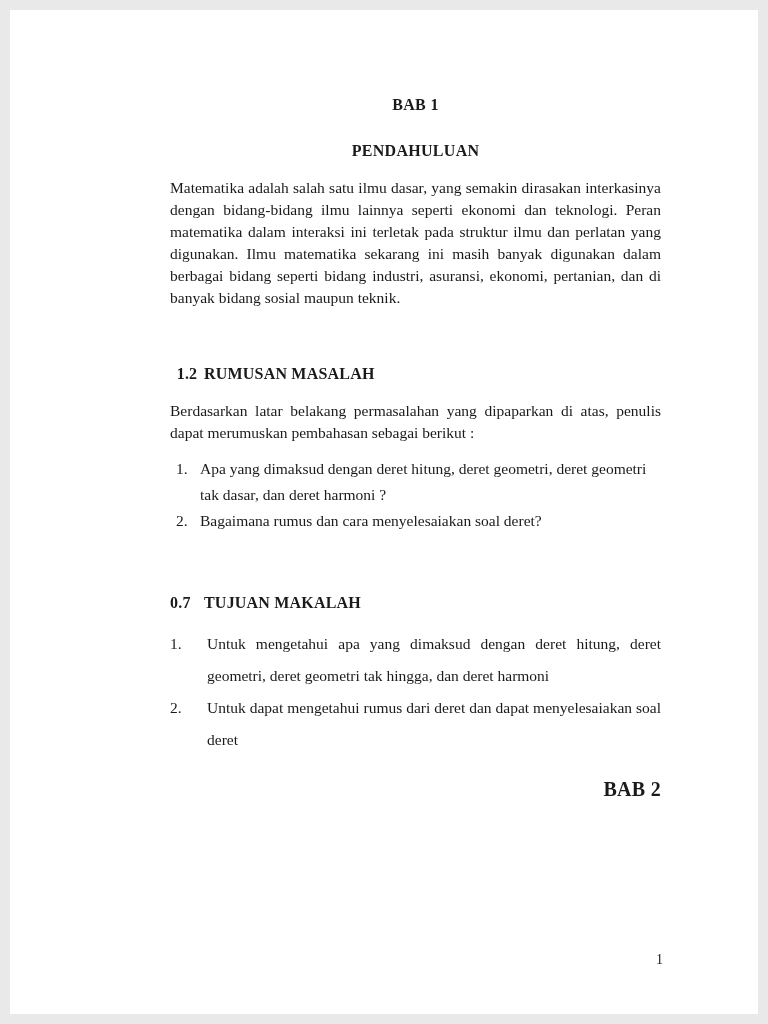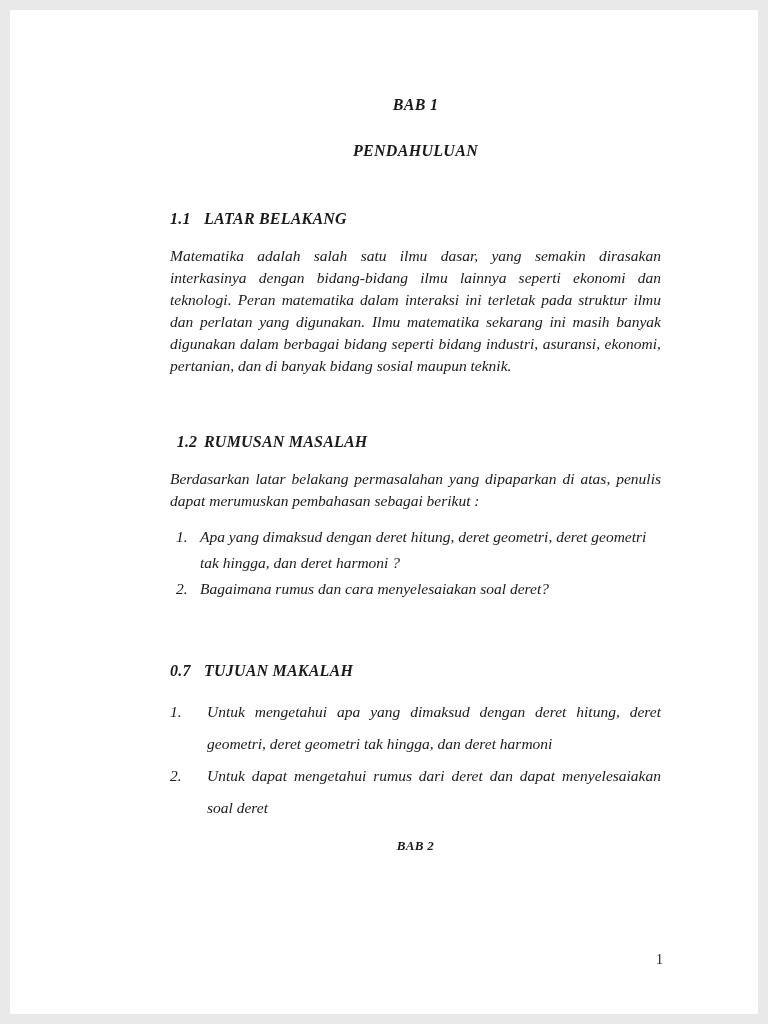--- a/index.html
+++ b/index.html
@@ -21,21 +21,20 @@
     position: absolute;
     left: 10px;
     top: 10px;
     width: 748px;
     height: 1004px;
     background: #ffffff;
   }
   .content {
     padding: 86px 97px 0 160px;
     color: #1a1a1a;
-    font-style: italic;
   }
   .center { text-align: center; }
   .chapter-heading {
     font-weight: bold;
     font-size: 16px;
     letter-spacing: 0.3px;
   }
   .chapter-title {
     font-weight: bold;
     font-size: 16px;
@@ -84,64 +83,60 @@
   }
   .list2 .num {
     flex: 0 0 37px;
     width: 37px;
   }
   .list2 .txt {
     flex: 1;
     text-align: justify;
   }
   .next-chapter {
-    margin-top: 14px;
+    margin-top: 22px;
     font-weight: bold;
-    font-size: 13px;
+    font-size: 20px;
     letter-spacing: 0.3px;
-    text-align: center;
+    text-align: right;
   }
   .page-number {
     position: absolute;
     right: 95px;
     bottom: 46px;
     font-size: 14px;
     color: #1a1a1a;
   }
 </style>
 </head>
 <body>
 
 <div class="viewport">
   <div class="page">
     <div class="content">
 
       <div class="chapter-heading center">BAB 1</div>
 
       <div class="chapter-title center">PENDAHULUAN</div>
 
-      <div class="section-heading sh-1">
-        <span class="sec-num">1.1</span>
-        <span class="sec-label">LATAR BELAKANG</span>
-      </div>
 
       <div class="para">Matematika adalah salah satu ilmu dasar, yang semakin dirasakan interkasinya dengan bidang-bidang ilmu lainnya seperti ekonomi dan teknologi. Peran matematika dalam interaksi ini terletak pada struktur ilmu dan perlatan yang digunakan. Ilmu matematika sekarang ini masih banyak digunakan dalam berbagai bidang seperti bidang industri, asuransi, ekonomi, pertanian, dan di banyak bidang sosial maupun teknik.</div>
 
 
       <div class="section-heading sh-2">
         <span class="sec-num">1.2</span>
         <span class="sec-label">RUMUSAN MASALAH</span>
       </div>
 
       <div class="para">Berdasarkan latar belakang permasalahan yang dipaparkan di atas, penulis dapat merumuskan pembahasan sebagai berikut :</div>
 
       <div class="list1">
         <div class="li">
           <span class="num">1.</span>
-          <span class="txt">Apa yang dimaksud dengan deret hitung, deret geometri, deret geometri tak hingga, dan deret harmoni ?</span>
+          <span class="txt">Apa yang dimaksud dengan deret hitung, deret geometri, deret geometri tak dasar, dan deret harmoni ?</span>
         </div>
         <div class="li">
           <span class="num">2.</span>
           <span class="txt">Bagaimana rumus dan cara menyelesaiakan soal deret?</span>
         </div>
       </div>
 
       <div class="section-heading sh-3">
         <span class="sec-num">0.7</span>
         <span class="sec-label">TUJUAN MAKALAH</span>

